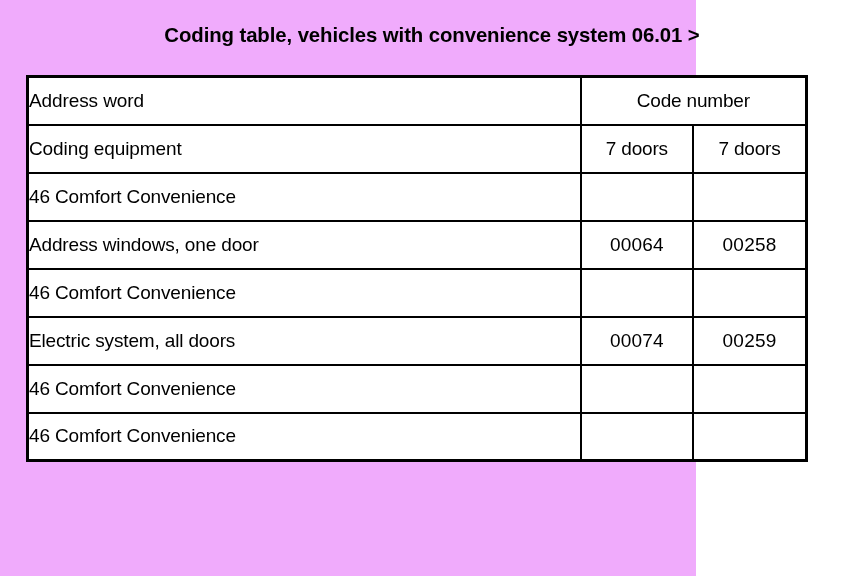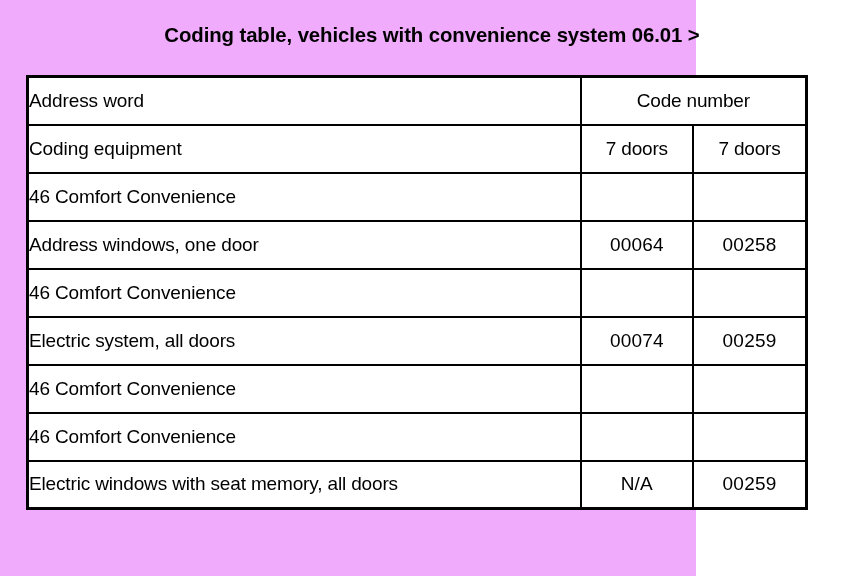--- a/index.html
+++ b/index.html
@@ -145,22 +145,17 @@
         <td class="cell-code"></td>
       </tr>
 
 
       <tr>
         <td class="cell-label">46 Comfort Convenience</td>
         <td class="cell-code"></td>
         <td class="cell-code"></td>
       </tr>
 
-      <tr>
-        <td class="cell-label">Electric windows with seat memory, all doors</td>
-        <td class="cell-code">N/A</td>
-        <td class="cell-code">00259</td>
-      </tr>
 
     </tbody>
   </table>
 
 </div>
 
 </body></html>

